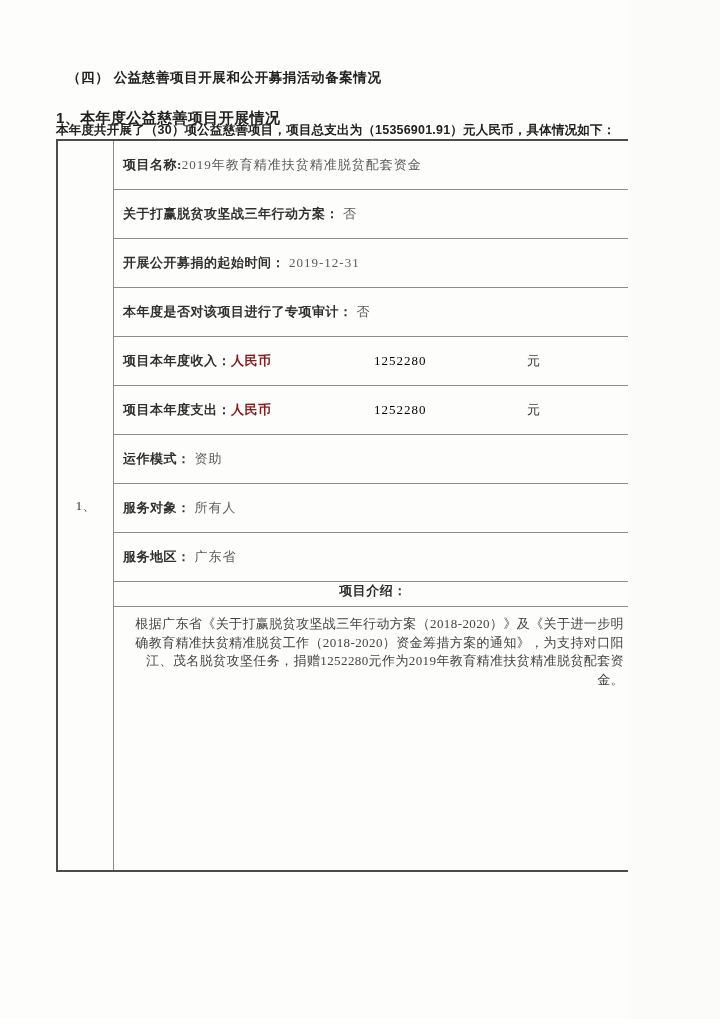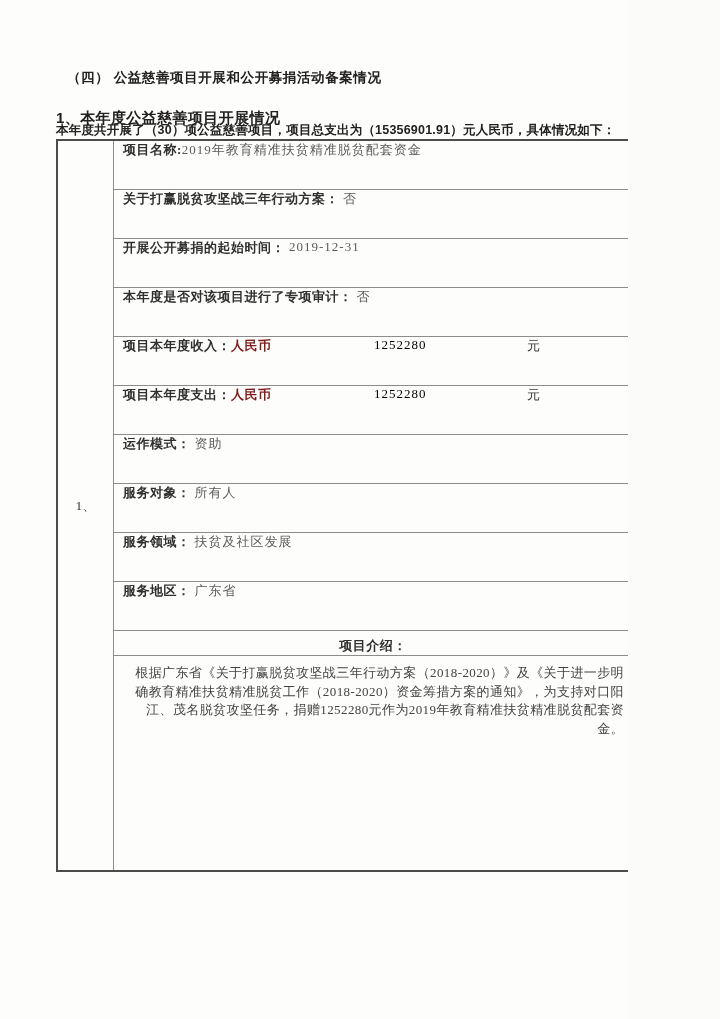--- a/index.html
+++ b/index.html
@@ -38,37 +38,37 @@
     flex: 0 0 55px;
     border-right: 1px solid #8c8c8c;
     display: flex; align-items: center; justify-content: center;
     font-size: 13.5px; color: #3a3a3a;
   }
   .rows-col { flex: 1; display: flex; flex-direction: column; min-width: 0; }
   .t-row {
     height: 49px;
     box-sizing: border-box;
     border-bottom: 1px solid #8c8c8c;
-    display: flex; align-items: flex-start;
+    display: flex; align-items: center;
     padding-left: 9px;
     position: relative;
     font-size: 13px;
     white-space: nowrap;
   }
   .t-row .label { font-weight: bold; color: #30302e; letter-spacing: 0.5px; }
   .t-row .value { color: #5b5b58; margin-left: 4px; letter-spacing: 1px; }
   .t-row .value.tight { margin-left: 0; }
   .t-row .currency { font-weight: bold; color: #7f1d1d; letter-spacing: 0.5px; }
   .t-row .amount { position: absolute; left: 260px; color: #000000; letter-spacing: 1px; }
   .t-row .unit   { position: absolute; left: 413px; color: #3a3a38; }
   .intro-header-row {
     height: 25px;
     box-sizing: border-box;
     border-bottom: 1px solid #8c8c8c;
-    display: flex; align-items: flex-end; justify-content: center;
+    display: flex; align-items: flex-start; justify-content: center;
     font-size: 13px; font-weight: bold; color: #30302e; letter-spacing: 0.5px;
   }
   .intro-para-row {
     flex: 1;
     box-sizing: border-box;
     padding: 8px 8px 0 8px;
     font-size: 13px;
     line-height: 18.5px;
     letter-spacing: 0.4px;
     color: #434340;
@@ -132,24 +132,20 @@
       <div class="t-row">
         <span class="label">运作模式：</span>
         <span class="value">资助</span>
       </div>
 
       <div class="t-row">
         <span class="label">服务对象：</span>
         <span class="value">所有人</span>
       </div>
 
-      <div class="t-row">
-        <span class="label">服务领域：</span>
-        <span class="value">扶贫及社区发展</span>
-      </div>
 
       <div class="t-row">
         <span class="label">服务地区：</span>
         <span class="value">广东省</span>
       </div>
 
       <div class="intro-header-row">
         <span>项目介绍：</span>
       </div>
 

